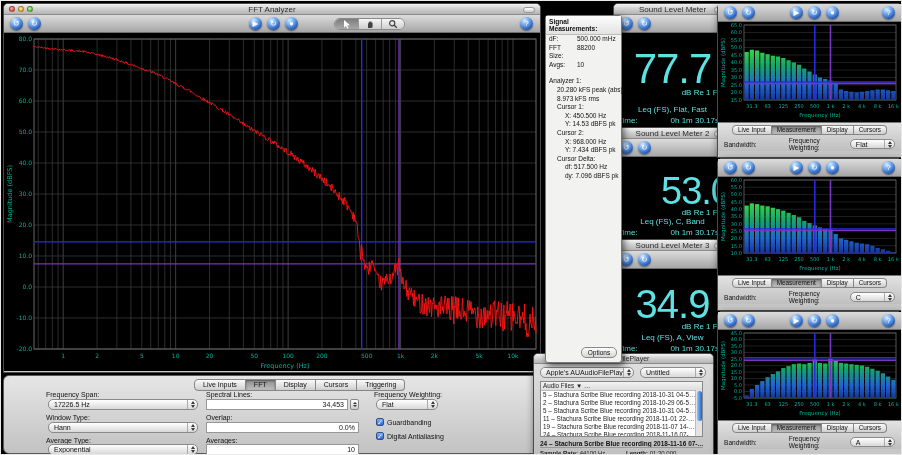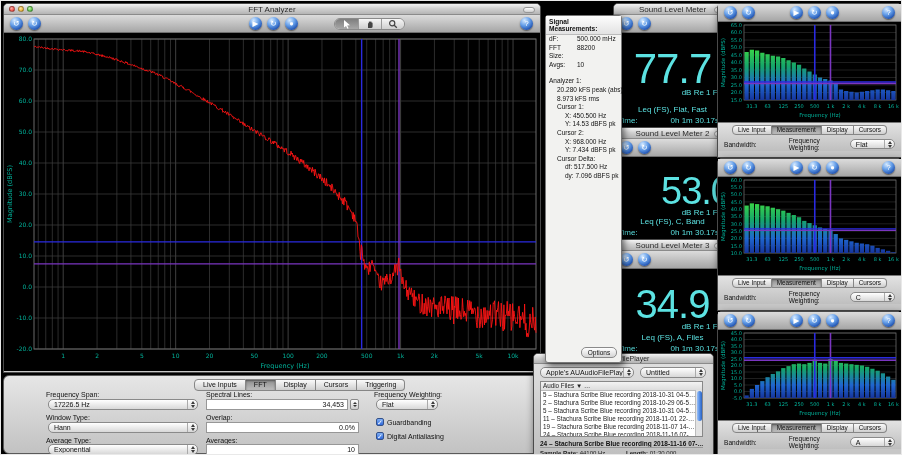--- a/index.html
+++ b/index.html
@@ -361,21 +361,21 @@
       <span>Sound Level Meter 3</span>
       <span class="collapsepill"></span>
     </div>
     <div class="toolbar">
         <div class="tbtn" style="left: 6px;">↺</div>
         <div class="tbtn" style="left: 24px;">↻</div>
       </div>
     <div class="meter-display" style="height:88px;">
       <div class="m-big">34.9</div>
       <div class="m-unit">dB Re 1 FS</div>
-      <div class="m-mode">Leq (FS), A, Files</div>
+      <div class="m-mode">Leq (FS), A, View</div>
       <div class="m-time">
         <span>Time:</span>
         <span>0h 1m 30.17s</span>
       </div>
     </div>
   </div>
 
   <div class="win" id="player">
     <div class="titlebar">
       <span>UAudiofilePlayer</span>

